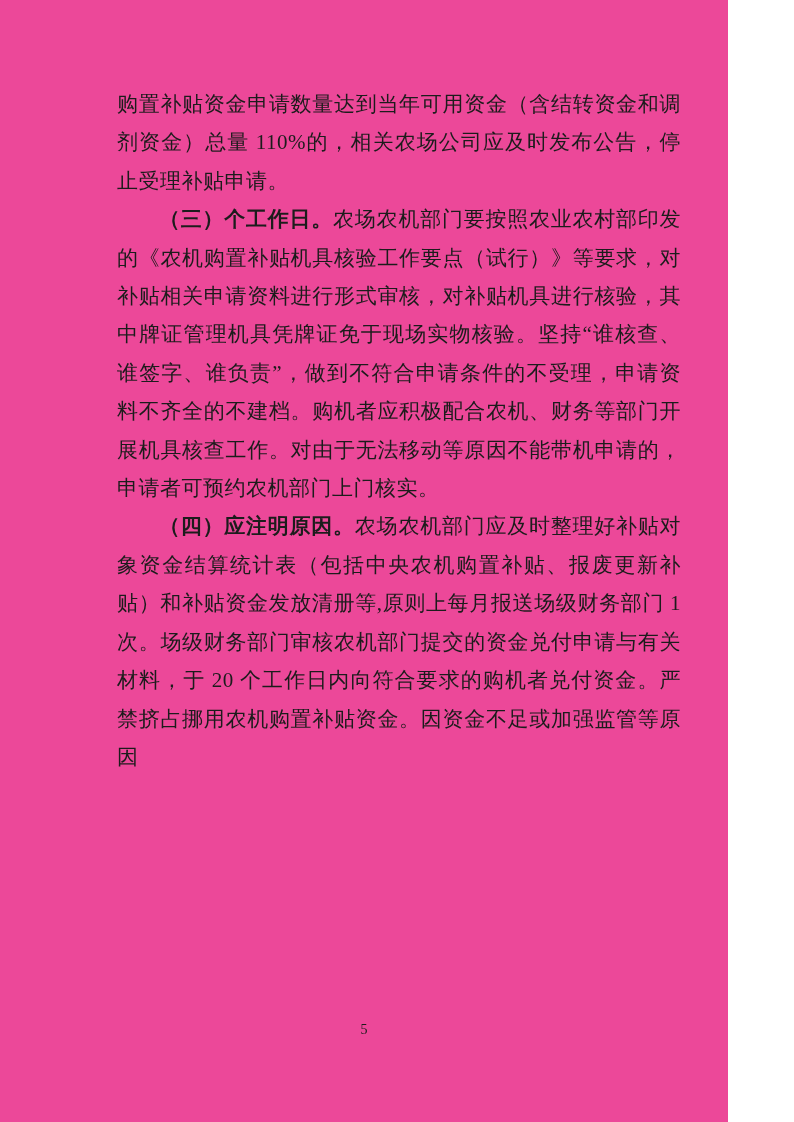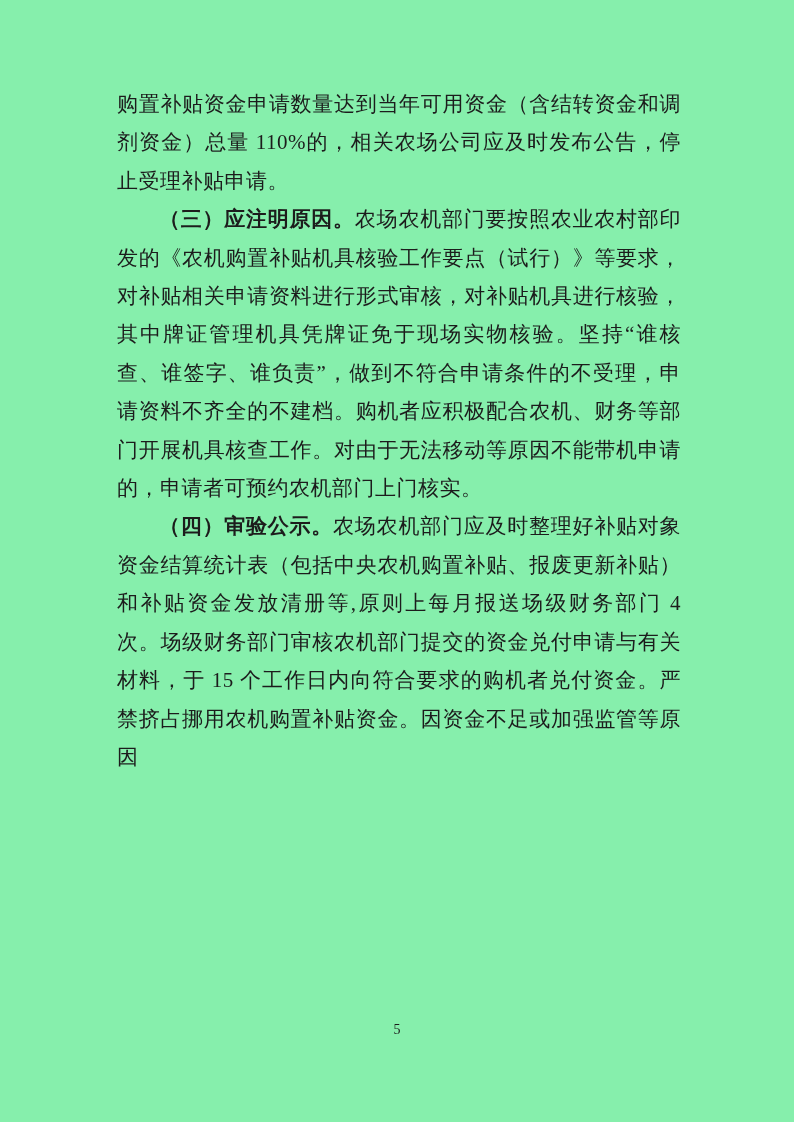--- a/index.html
+++ b/index.html
@@ -2,23 +2,23 @@
 <html><head>
 <meta charset="utf-8">
 <style>
   html, body {
     margin: 0;
     padding: 0;
     background: #ffffff;
   }
   .page {
     position: relative;
-    width: 794px;
+    width: 728px;
     height: 1122px;
-    background: #86efac;
+    background: #ec4899;
     overflow: hidden;
   }
   .content {
     position: absolute;
     left: 117px;
     top: 85px;
     width: 564px;
   }
   .para {
     margin: 0;
@@ -50,21 +50,21 @@
   }
 </style>
 </head>
 <body>
 
 <div class="page">
   <div class="content">
 
     <p class="para"><span>购置补贴资金申请数量达到当年可用资金（含结转资金和调剂资金）总量 110%的，相关农场公司应及时发布公告，停止受理补贴申请。</span></p>
 
-    <p class="para indent"><span class="lead">（三）应注明原因。</span><span>农场农机部门要按照农业农村部印发的《农机购置补贴机具核验工作要点（试行）》等要求，对补贴相关申请资料进行形式审核，对补贴机具进行核验，其中牌证管理机具凭牌证免于现场实物核验。坚持“谁核查、谁签字、谁负责”，做到不符合申请条件的不受理，申请资料不齐全的不建档。购机者应积极配合农机、财务等部门开展机具核查工作。对由于无法移动等原因不能带机申请的，申请者可预约农机部门上门核实。</span></p>
+    <p class="para indent"><span class="lead">（三）个工作日。</span><span>农场农机部门要按照农业农村部印发的《农机购置补贴机具核验工作要点（试行）》等要求，对补贴相关申请资料进行形式审核，对补贴机具进行核验，其中牌证管理机具凭牌证免于现场实物核验。坚持“谁核查、谁签字、谁负责”，做到不符合申请条件的不受理，申请资料不齐全的不建档。购机者应积极配合农机、财务等部门开展机具核查工作。对由于无法移动等原因不能带机申请的，申请者可预约农机部门上门核实。</span></p>
 
 
-    <p class="para indent"><span class="lead">（四）审验公示。</span><span>农场农机部门应及时整理好补贴对象资金结算统计表（包括中央农机购置补贴、报废更新补贴）和补贴资金发放清册等,原则上每月报送场级财务部门 4 次。场级财务部门审核农机部门提交的资金兑付申请与有关材料，于 15 个工作日内向符合要求的购机者兑付资金。严禁挤占挪用农机购置补贴资金。因资金不足或加强监管等原因</span></p>
+    <p class="para indent"><span class="lead">（四）应注明原因。</span><span>农场农机部门应及时整理好补贴对象资金结算统计表（包括中央农机购置补贴、报废更新补贴）和补贴资金发放清册等,原则上每月报送场级财务部门 1 次。场级财务部门审核农机部门提交的资金兑付申请与有关材料，于 20 个工作日内向符合要求的购机者兑付资金。严禁挤占挪用农机购置补贴资金。因资金不足或加强监管等原因</span></p>
 
   </div>
 
   <div class="footer">5</div>
 </div>
 
 </body></html>

